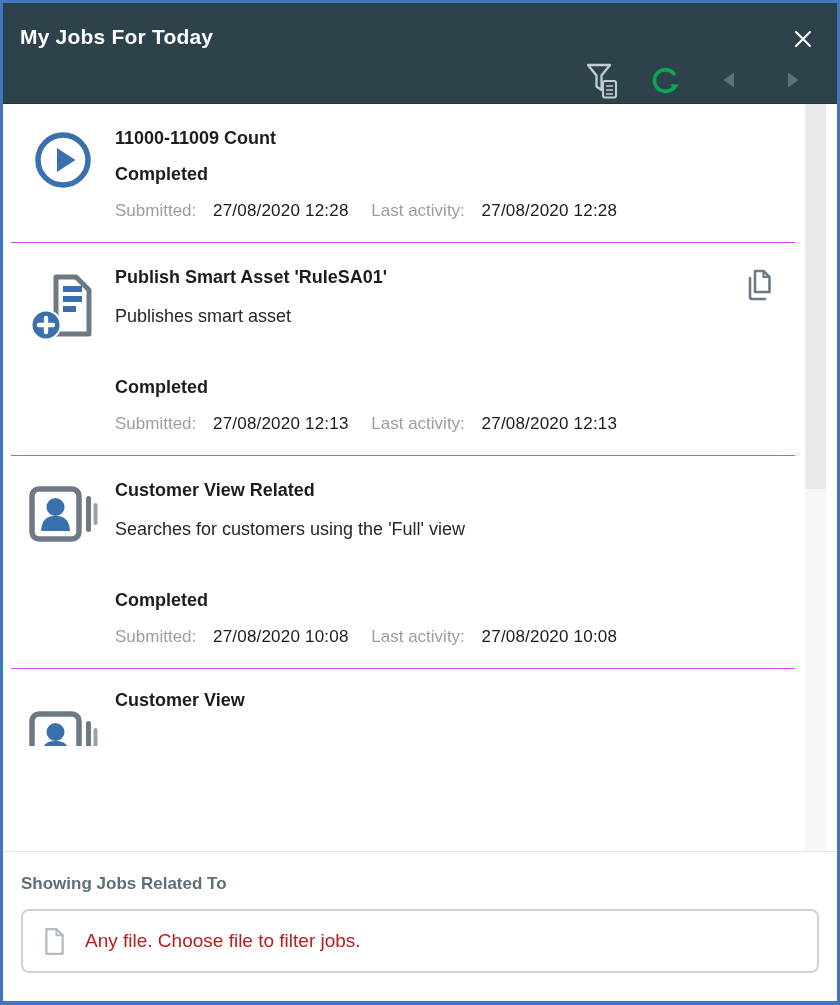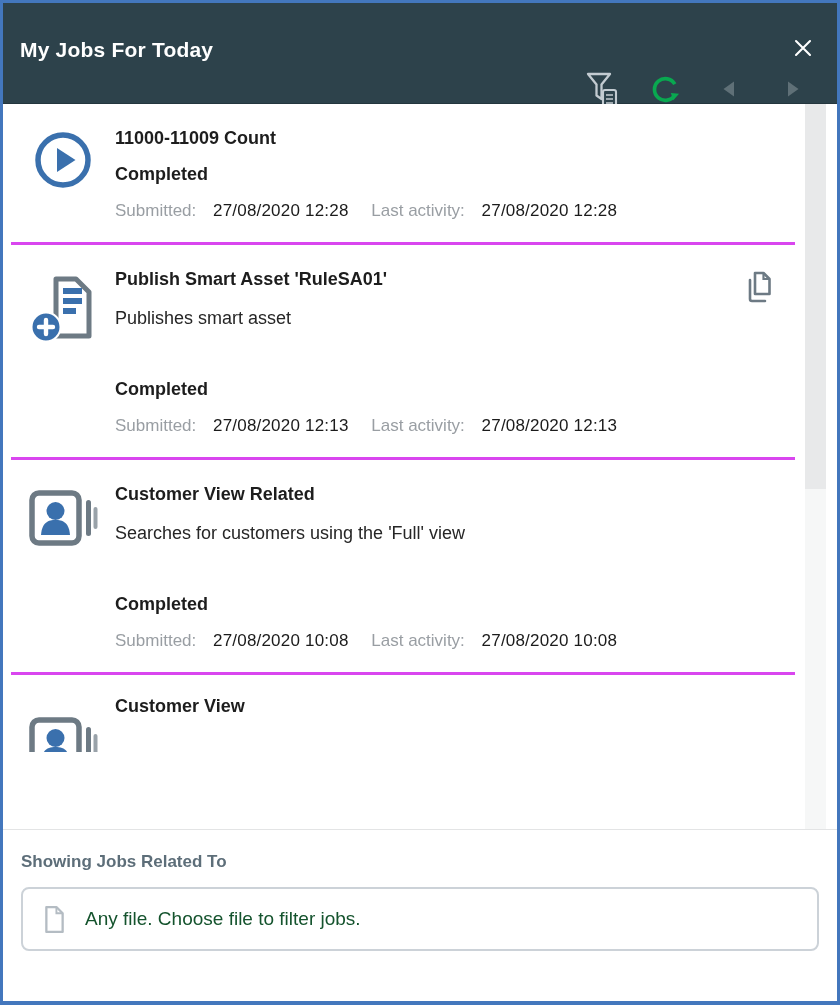--- a/index.html
+++ b/index.html
@@ -13,22 +13,22 @@
     background:#fff; overflow:hidden;
   }
 
   
   .titlebar{
     background:#2d424b; height:101px; flex:none;
     border-bottom:1px solid #24363e;
     padding:0 0 0 0;
   }
   .titlebar-row1{
-    display:flex; justify-content:space-between; align-items:flex-end;
-    padding:31px 20px 0 17px;
+    display:flex; justify-content:space-between; align-items:flex-start;
+    padding:22px 20px 0 17px;
   }
   .titlebar-title{
     color:#ffffff; font-size:21px; font-weight:bold; letter-spacing:.2px;
   }
   .icon-btn{ background:none; border:none; cursor:pointer; display:flex; align-items:center; justify-content:center; padding:0; }
   .close-btn{ width:28px; height:28px; }
   .titlebar-row2{
     display:flex; justify-content:flex-end; align-items:center;
     gap:28px; padding:8px 26px 0 0;
   }
@@ -42,21 +42,21 @@
   }
   .scroll-thumb{
     position:absolute; top:0; left:0; width:100%; height:385px;
     background:#e8e9ea; cursor:pointer;
   }
 
   .job{
     display:flex; align-items:flex-start;
     margin:0 42px 0 8px;
     padding-top:17px;
-    border-bottom:3px solid #d946ef;
+    border-bottom:1px solid #d946ef;
     cursor:pointer;
   }
   .job:last-of-type{ border-bottom:none; }
   .job-icon-col{ width:104px; flex:none; display:flex; justify-content:center; padding-top:10px; }
   .job-body{ flex:1; min-width:0; }
   .job-aside{ width:72px; flex:none; display:flex; justify-content:center; padding-top:8px; }
 
   .job-title{ font-size:18px; font-weight:bold; color:#1d1d1d; margin:7px 0 15px; }
   .job-desc{ font-size:18px; color:#262626; line-height:1.5; max-width:600px; margin-bottom:11px; }
   .job-result{ font-size:17px; color:#83888c; min-height:26px; margin-bottom:10px; }
@@ -65,32 +65,32 @@
   .meta-label{ color:#999ea3; }
   .meta-value{ color:#1b1b1b; margin:0 4px 0 12px; letter-spacing:.2px; }
   .meta-label.second{ margin-left:14px; }
 
   .job.truncated{ height:77px; overflow:hidden; border-bottom:none; }
   .job.truncated .job-icon-col{ padding-top:22px; }
   .job.truncated .job-title{ margin-top:4px; }
 
   
   .footer{
-    flex:none; height:172px; border-top:1px solid #e3e4e5;
+    flex:none; height:150px; border-top:1px solid #e3e4e5;
     background:#fff; padding:22px 18px 0 18px;
   }
   .footer-heading{
     color:#5d6e79; font-size:17px; font-weight:bold; margin-bottom:15px;
   }
   .file-filter{
     height:64px; border:2px solid #ccd2d8; border-radius:8px;
     display:flex; align-items:center; gap:19px; padding:0 20px;
     background:#fff; cursor:pointer;
   }
-  .file-filter-placeholder{ color:#14532d; font-size:19px; }
+  .file-filter-placeholder{ color:#b91c1c; font-size:19px; }
 
   svg{ display:block; }
 </style>
 </head>
 <body>
 
 <div class="window">
 
   <div class="titlebar">
     <div class="titlebar-row1">

